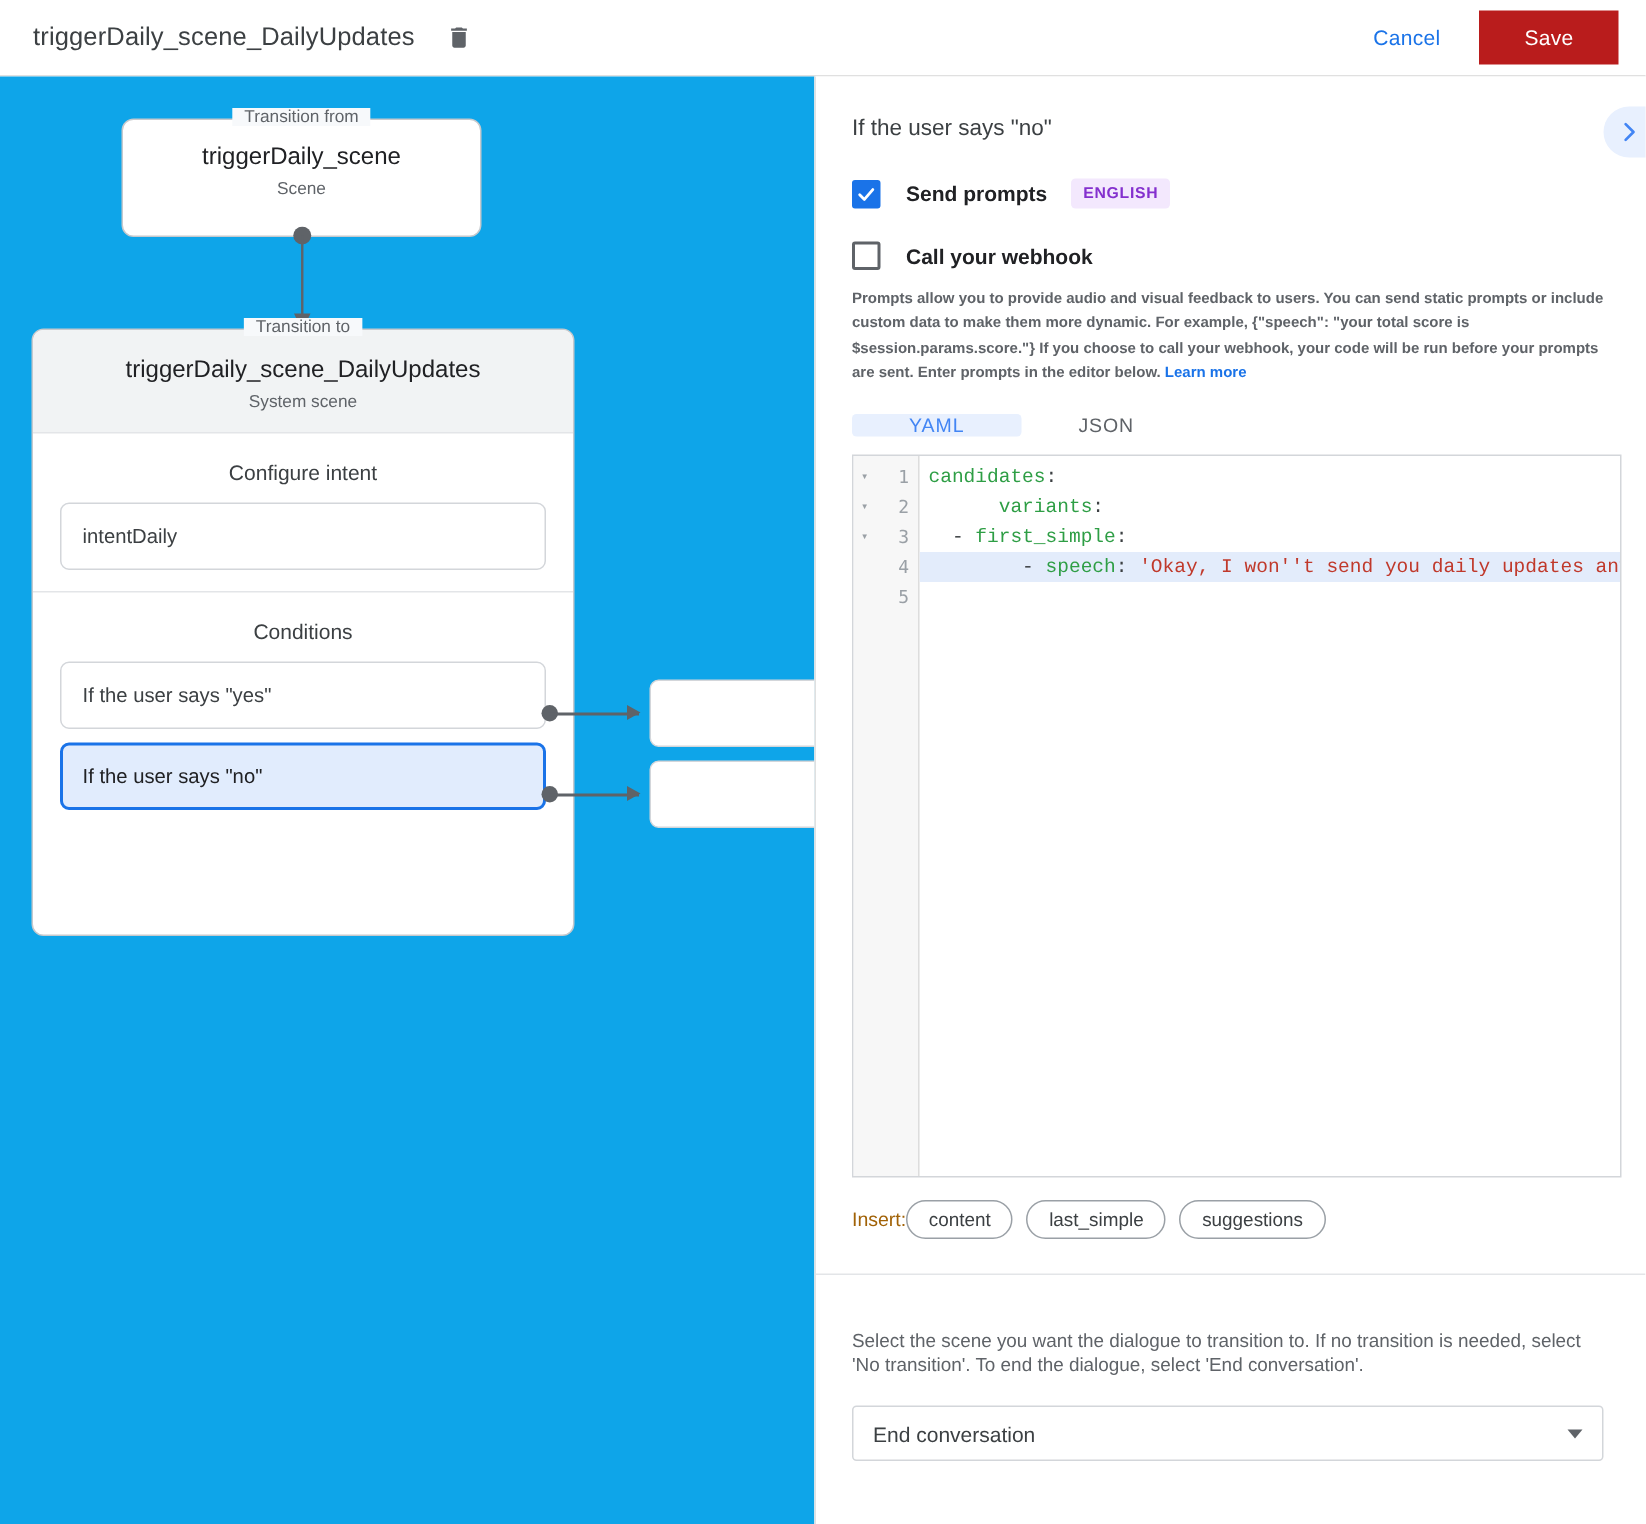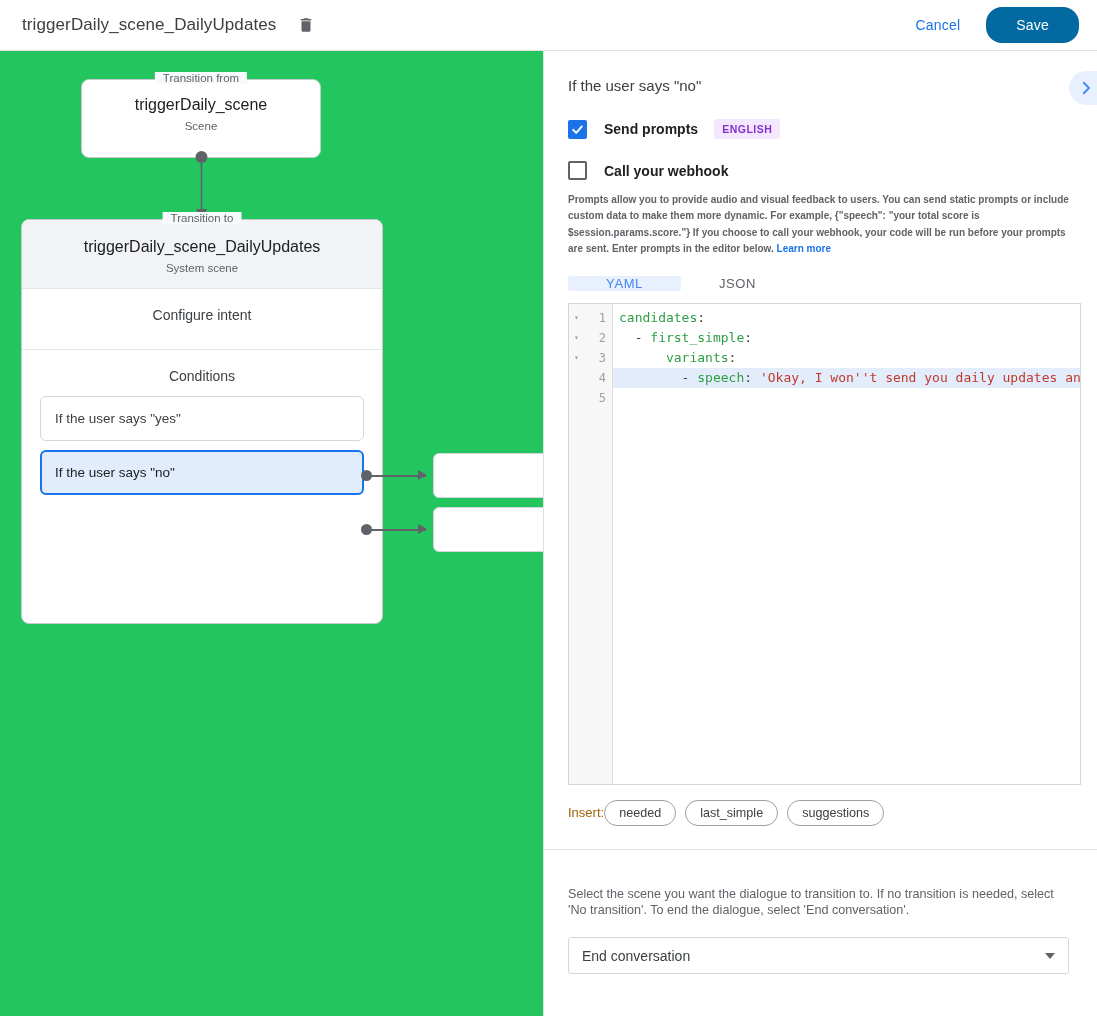--- a/index.html
+++ b/index.html
@@ -46,38 +46,38 @@
     padding: 9px 14px;
     border-radius: 4px;
     background: transparent;
     border: none;
     cursor: pointer;
     letter-spacing: 0.2px;
     font-family: inherit;
   }
   .save-btn {
     margin-left: 12px;
-    background: #0369a1;
+    background: #b91c1c;
     color: #ffffff;
     font-size: 14px;
     font-weight: 500;
     border: none;
-    border-radius: 16px;
+    border-radius: 0;
     padding: 10px 30px;
     cursor: pointer;
     letter-spacing: 0.2px;
     font-family: inherit;
   }
 
   
   .canvas {
     position: absolute;
     top: 51px; left: 0;
     width: 543px; height: 965px;
-    background: #22c55e;
+    background: #0ea5e9;
     overflow: hidden;
   }
 
   .fieldset-box {
     position: absolute;
     border: 1px solid #c6c9cd;
     border-radius: 8px;
     background: #ffffff;
   }
   .fieldset-legend {
@@ -319,20 +319,21 @@
     color: #9aa0a6;
     margin-right: auto;
     margin-left: 5px;
     line-height: 1;
   }
   .code-area {
     flex: 1;
     padding-top: 4px;
     overflow: hidden;
     white-space: nowrap;
+    font-family: Liberation Mono, monospace;
   }
   .code-line {
     height: 20px;
     line-height: 20px;
     font-size: 13px;
     padding-left: 6px;
     white-space: pre;
   }
   .code-line.hl { background: #e3ecfb; }
   .tok-key { color: #2e9e45; }
@@ -426,20 +427,21 @@
   </svg>
 
   <div class="fieldset-box" id="transition-to">
     <div class="fieldset-legend">Transition to</div>
     <div class="scene-header">
       <div class="node-title">triggerDaily_scene_DailyUpdates</div>
       <div class="node-sub">System scene</div>
     </div>
     <div class="section">
       <div class="section-label">Configure intent</div>
+      <div class="pill-field">intentDaily</div>
     </div>
     <div class="section">
       <div class="section-label">Conditions</div>
       <div class="pill-field cond-field">If the user says "yes"</div>
       <div class="cond-gap"></div>
       <div class="pill-field cond-field selected">If the user says "no"</div>
     </div>
   </div>
 
   <div class="arrow-dot" style="top:419px"></div>
@@ -506,30 +508,30 @@
           </div>
           <div class="gutter-row">
             <span>4</span>
           </div>
           <div class="gutter-row">
             <span>5</span>
           </div>
         </div>
       <div class="code-area" id="code-area">
           <div class="code-line"><span class="tok-key">candidates</span><span class="tok-punct">:</span></div>
+          <div class="code-line"><span class="tok-dash">      </span><span class="tok-key">variants</span><span class="tok-punct">:</span></div>
           <div class="code-line"><span class="tok-dash">  - </span><span class="tok-key">first_simple</span><span class="tok-punct">:</span></div>
-          <div class="code-line"><span class="tok-dash">      </span><span class="tok-key">variants</span><span class="tok-punct">:</span></div>
           <div class="code-line hl"><span class="tok-dash">        - </span><span class="tok-key">speech</span><span class="tok-punct">: </span><span class="tok-str">'Okay, I won''t send you daily updates anymore.'</span></div>
           <div class="code-line">&nbsp;</div>
         </div>
     </div>
 
     <div class="insert-row">
       <div class="insert-label">Insert:</div>
-      <div class="chip">needed</div>
+      <div class="chip">content</div>
       <div class="chip">last_simple</div>
       <div class="chip">suggestions</div>
     </div>
 
     <div class="panel-divider"></div>
 
     <div class="transition-sec">
       <div class="sec-desc">Select the scene you want the dialogue to transition to. If no transition is needed, select 'No transition'. To end the dialogue, select 'End conversation'.</div>
       <div class="select-box">
         <span>End conversation</span>

